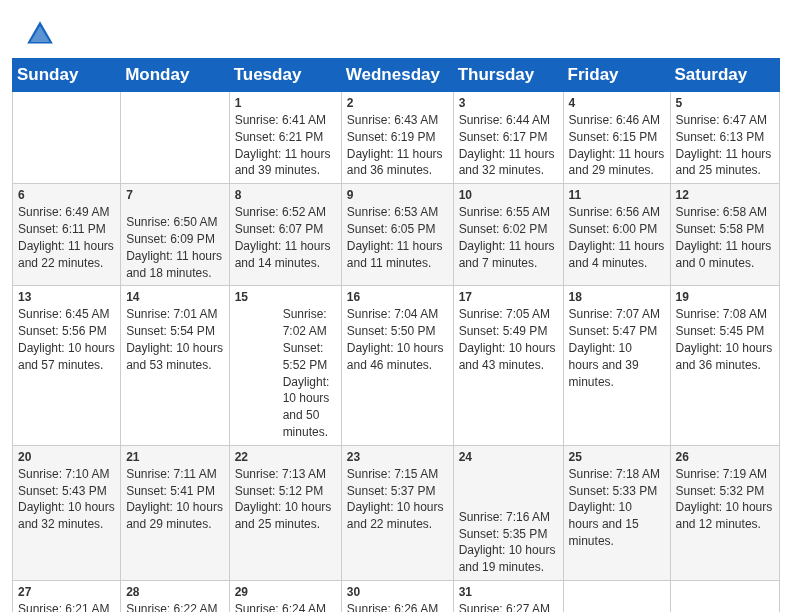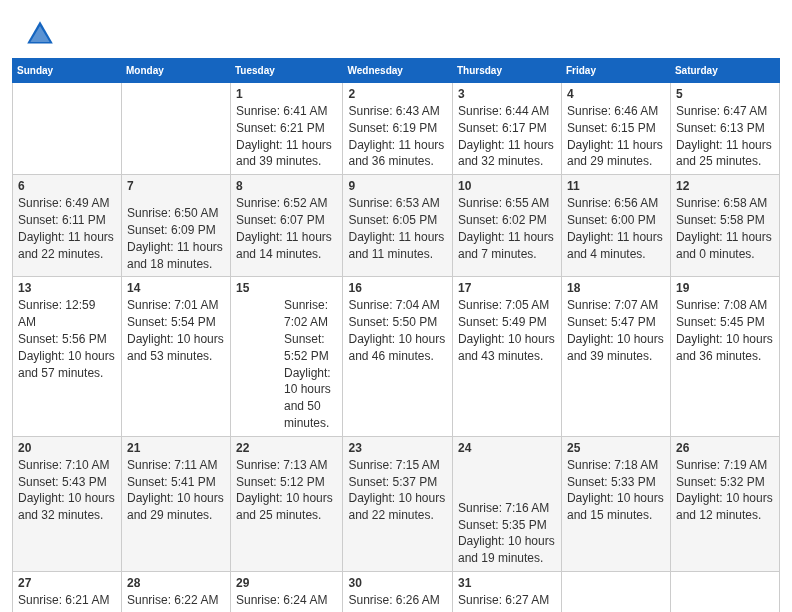--- a/index.html
+++ b/index.html
@@ -62,21 +62,21 @@
     }
     .calendar {
       width: 100%;
       border-collapse: collapse;
       margin: 0;
       padding: 0 12px 12px 12px;
     }
     .calendar th {
       background: #1565c0;
       color: #fff;
-      font-size: 10px;
+      font-size: 17px;
       font-weight: bold;
       padding: 6px 4px;
       text-align: left;
       border: 1px solid #1565c0;
     }
     .calendar td {
       vertical-align: top;
       border: 1px solid #ccc;
       padding: 4px 5px;
       width: 113px;
@@ -215,21 +215,21 @@
             <td>
               <span class="day-num">12</span>
               <div class="day-info" style="white-space: pre-line;">Sunrise: 6:58 AM
 Sunset: 5:58 PM
 Daylight: 11 hours and 0 minutes.</div>
             </td>
           </tr>
           <tr>
             <td>
               <span class="day-num">13</span>
-              <div class="day-info" style="white-space: pre-line;">Sunrise: 12:59 AM
+              <div class="day-info" style="white-space: pre-line;">Sunrise: 6:45 AM
 Sunset: 5:56 PM
 Daylight: 10 hours and 57 minutes.</div>
             </td>
             <td>
               <span class="day-num">14</span>
               <div class="day-info" style="white-space: pre-line;">Sunrise: 7:01 AM
 Sunset: 5:54 PM
 Daylight: 10 hours and 53 minutes.</div>
             </td>
             <td>

